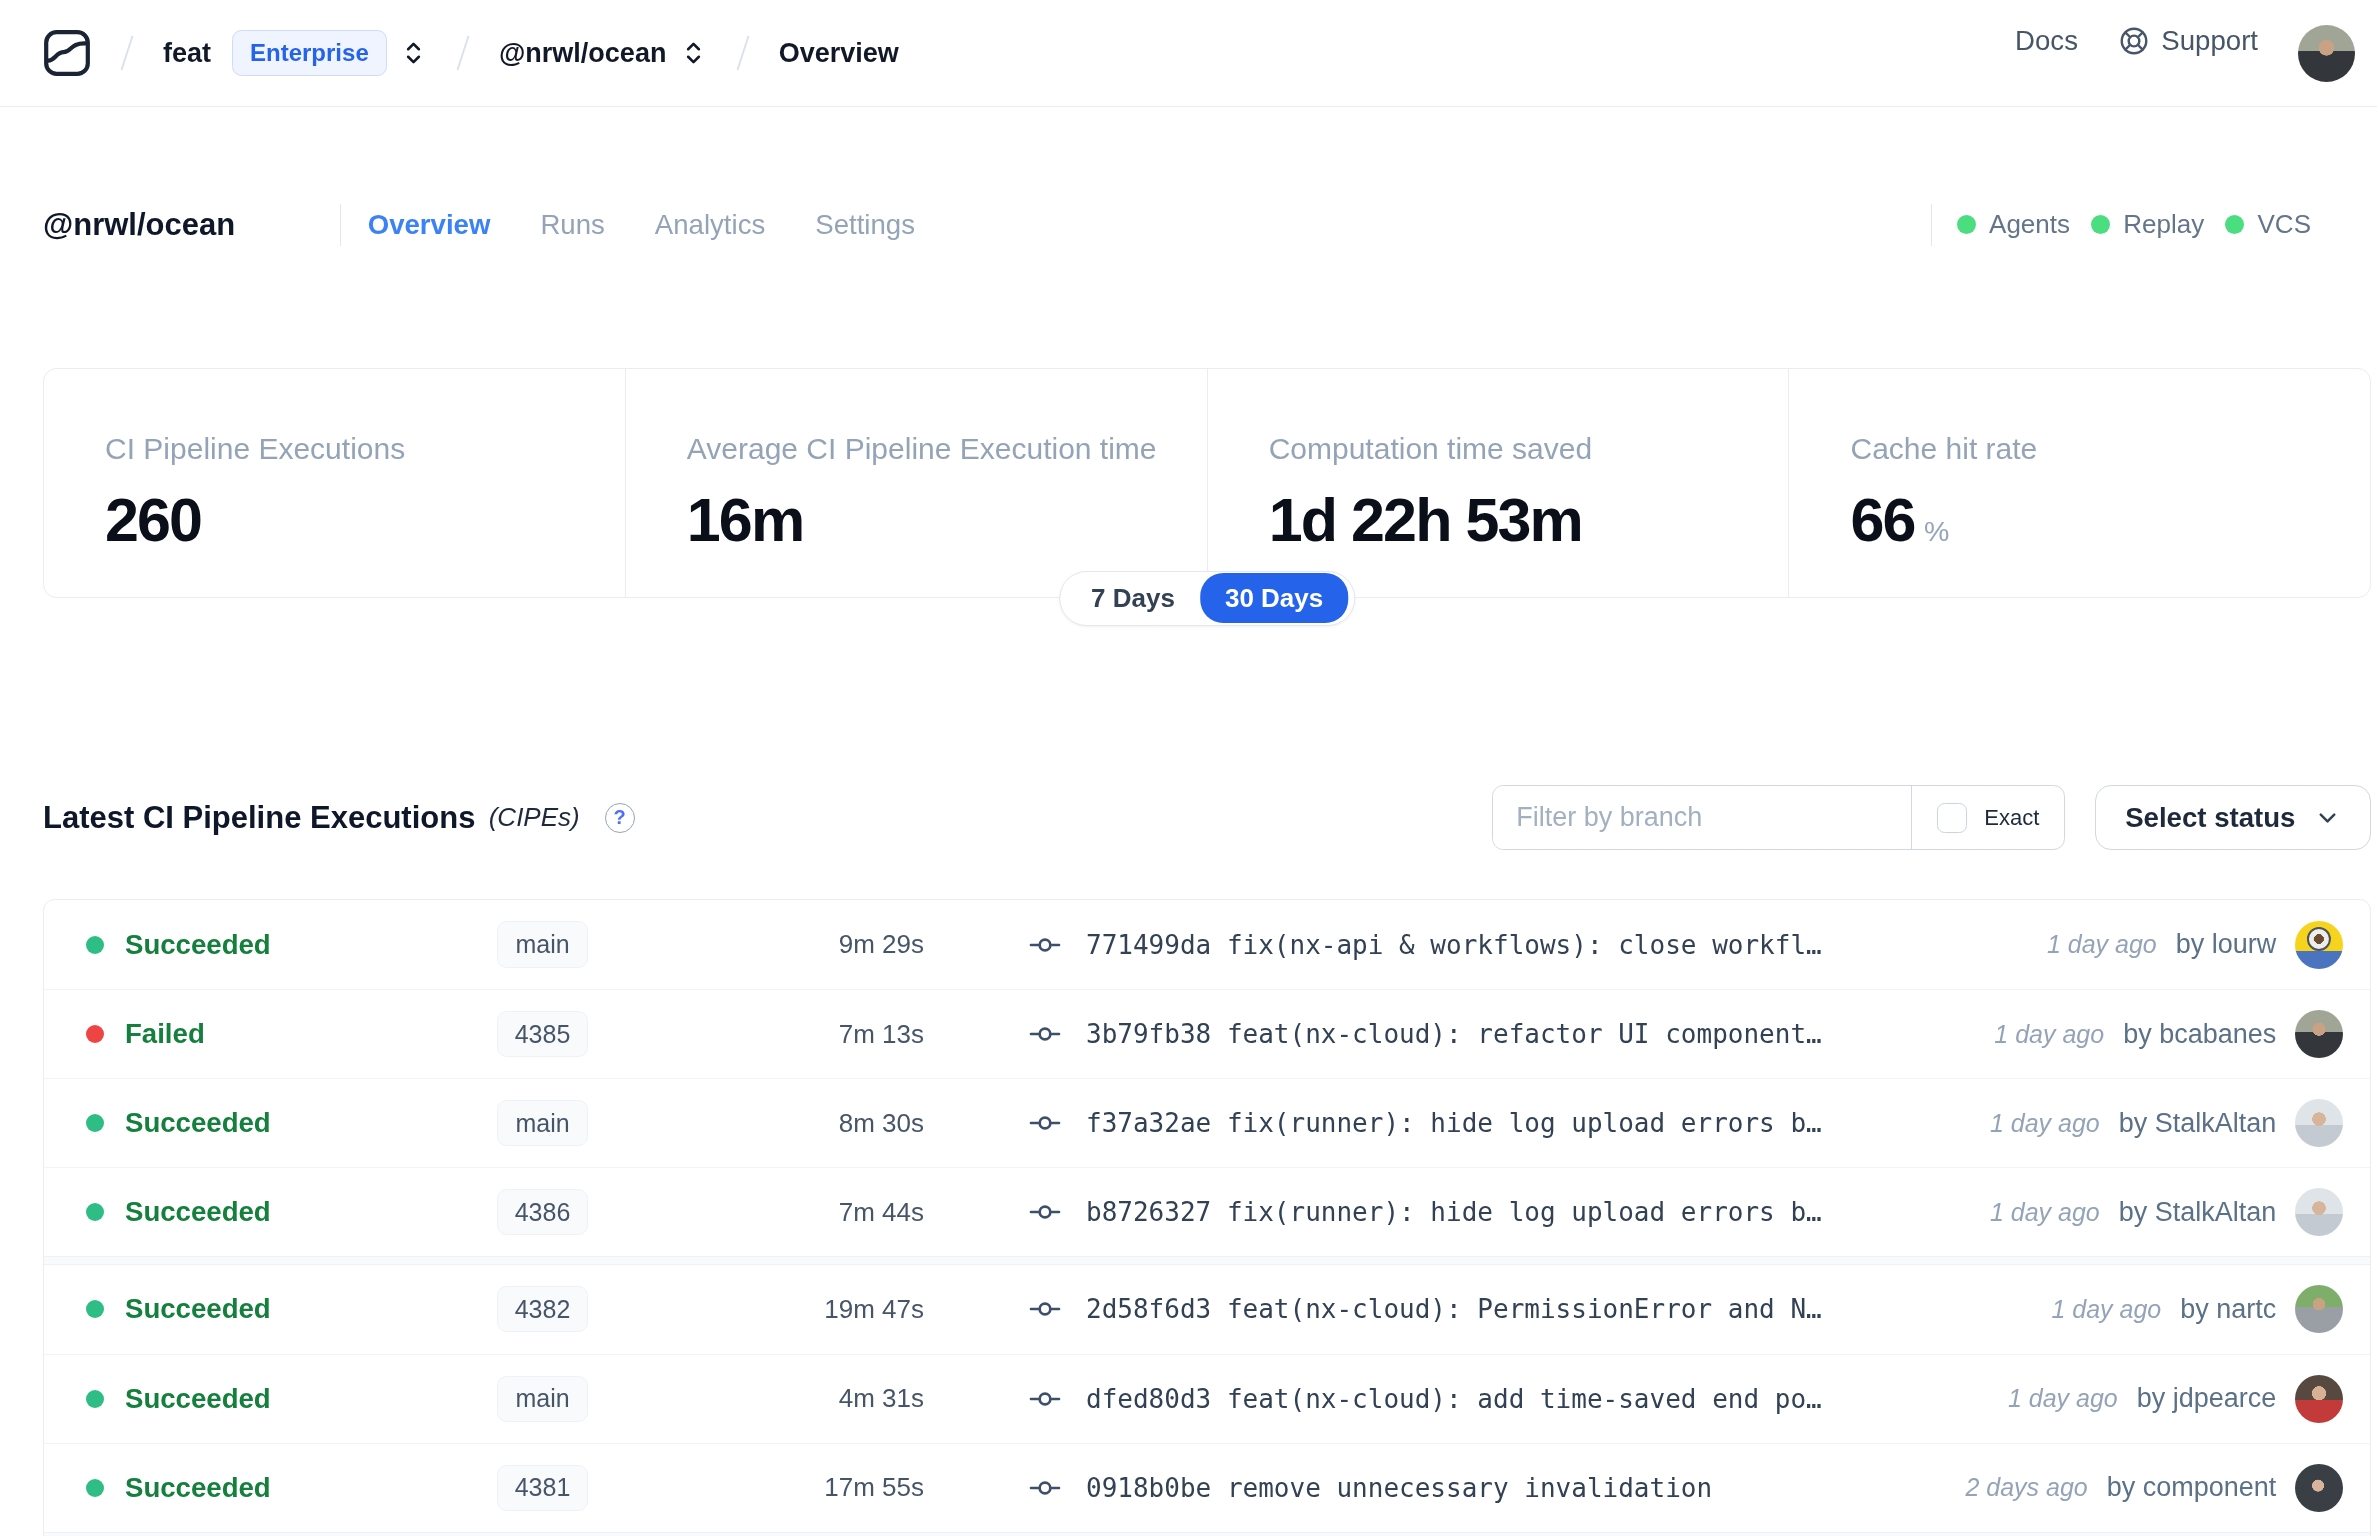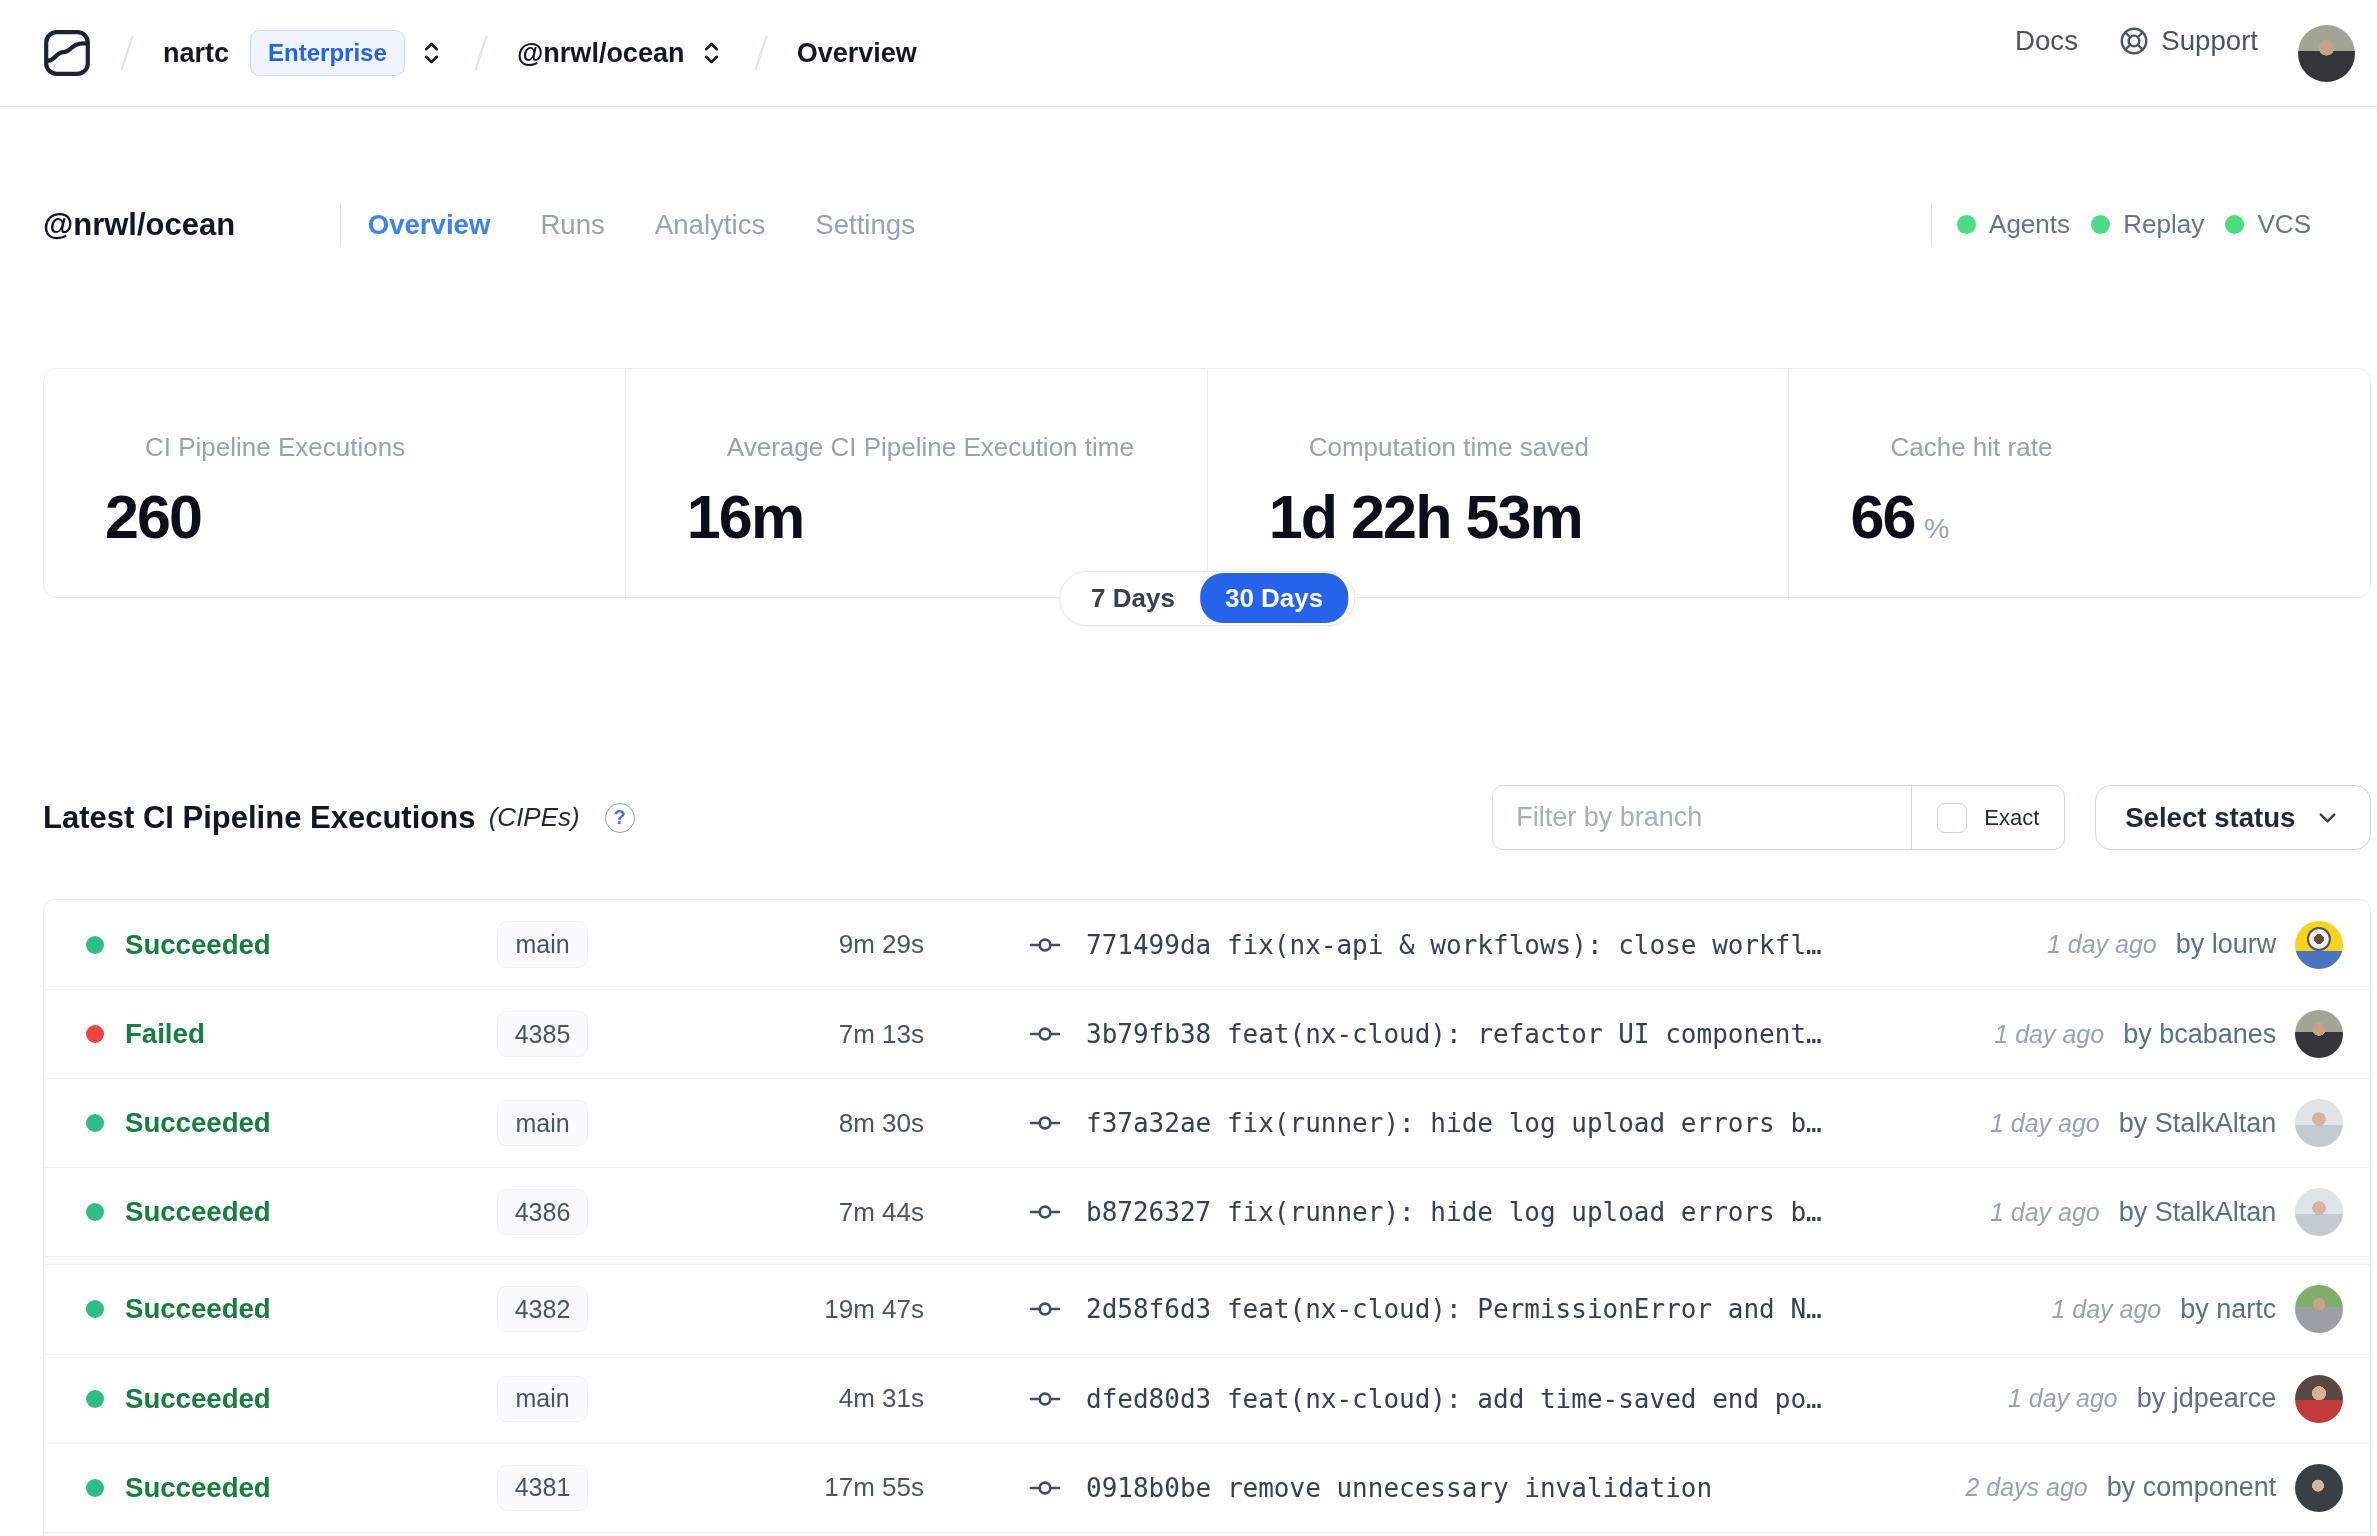--- a/index.html
+++ b/index.html
@@ -57,21 +57,21 @@
   .ind-divider { width:1px; height:42px; background:#e2e8f0; margin-right:3.8px; }
   .indicator { display:flex; align-items:center; gap:13.3px; cursor:pointer; }
   .ind-dot { width:19px; height:19px; border-radius:50%; background:#4ade80; }
   .ind-label { font-size:26px; color:#64748b; }
 
   
   .stats-wrap { position:relative; margin:112px 6.7px 0 43px; }
   .cards { display:flex; border:1px solid #e8edf3; border-radius:13.3px; height:230px; background:#fff; }
   .card { flex:1; padding:63px 19px 0 61px; }
   .card + .card { border-left:1px solid #e8edf3; }
-  .card-label { font-size:26px; color:#94a3b8;margin-left:40px; }
+  .card-label { font-size:30px; color:#94a3b8; }
   .card-value { margin-top:19px; font-size:61px; font-weight:700; letter-spacing:-1.9px; color:#0b0f19; }
   .card-suffix { font-size:28.5px; font-weight:400; color:#94a3b8; margin-left:9.5px; letter-spacing:0; }
   .range-toggle { position:absolute; left:50%; bottom:-27.6px; transform:translateX(-50%);
                   height:55px; background:#fff; border:1px solid #e2e8f0; border-radius:27.6px;
                   display:flex; align-items:center; padding:0 5.7px; box-shadow:0 1px 2.9px rgba(15,23,42,.06); }
   .range-opt { font-size:26px; font-weight:600; color:#334155; padding:9.5px 25px;
                border-radius:23px; cursor:pointer; white-space:nowrap; }
   .range-opt.selected { background:#2563eb; color:#fff; }
 
   
@@ -121,21 +121,21 @@
 <body>
 
 <header class="navbar">
   <span class="logo-box">
     <svg width="48" height="48" viewBox="0 0 24 24" fill="none">
       <rect x="1.6" y="1.6" width="20.8" height="20.8" rx="5.2" stroke="#1b2434" stroke-width="2.1"></rect>
       <path d="M2.6 15.8 C6.2 15.8 6.4 11.6 10.3 11.6 C14.2 11.6 13.6 6.9 21.4 7.2" stroke="#1b2434" stroke-width="2.1" stroke-linecap="round"></path>
     </svg>
   </span>
   <span class="crumb-slash"></span>
-  <span class="org-name">nartc</span>
+  <span class="org-name">feat</span>
   <span class="ent-badge">Enterprise</span>
   <span class="updown">
     <svg width="27" height="30" viewBox="0 0 24 28" fill="none" stroke="#111827" stroke-width="2.4" stroke-linecap="round" stroke-linejoin="round">
       <path d="m7 10.5 5-5 5 5"></path>
         <path d="m7 17.5 5 5 5-5"></path>
     </svg>
   </span>
   <span class="crumb-slash"></span>
   <span class="ws-name">@nrwl/ocean</span>
   <span class="updown">

